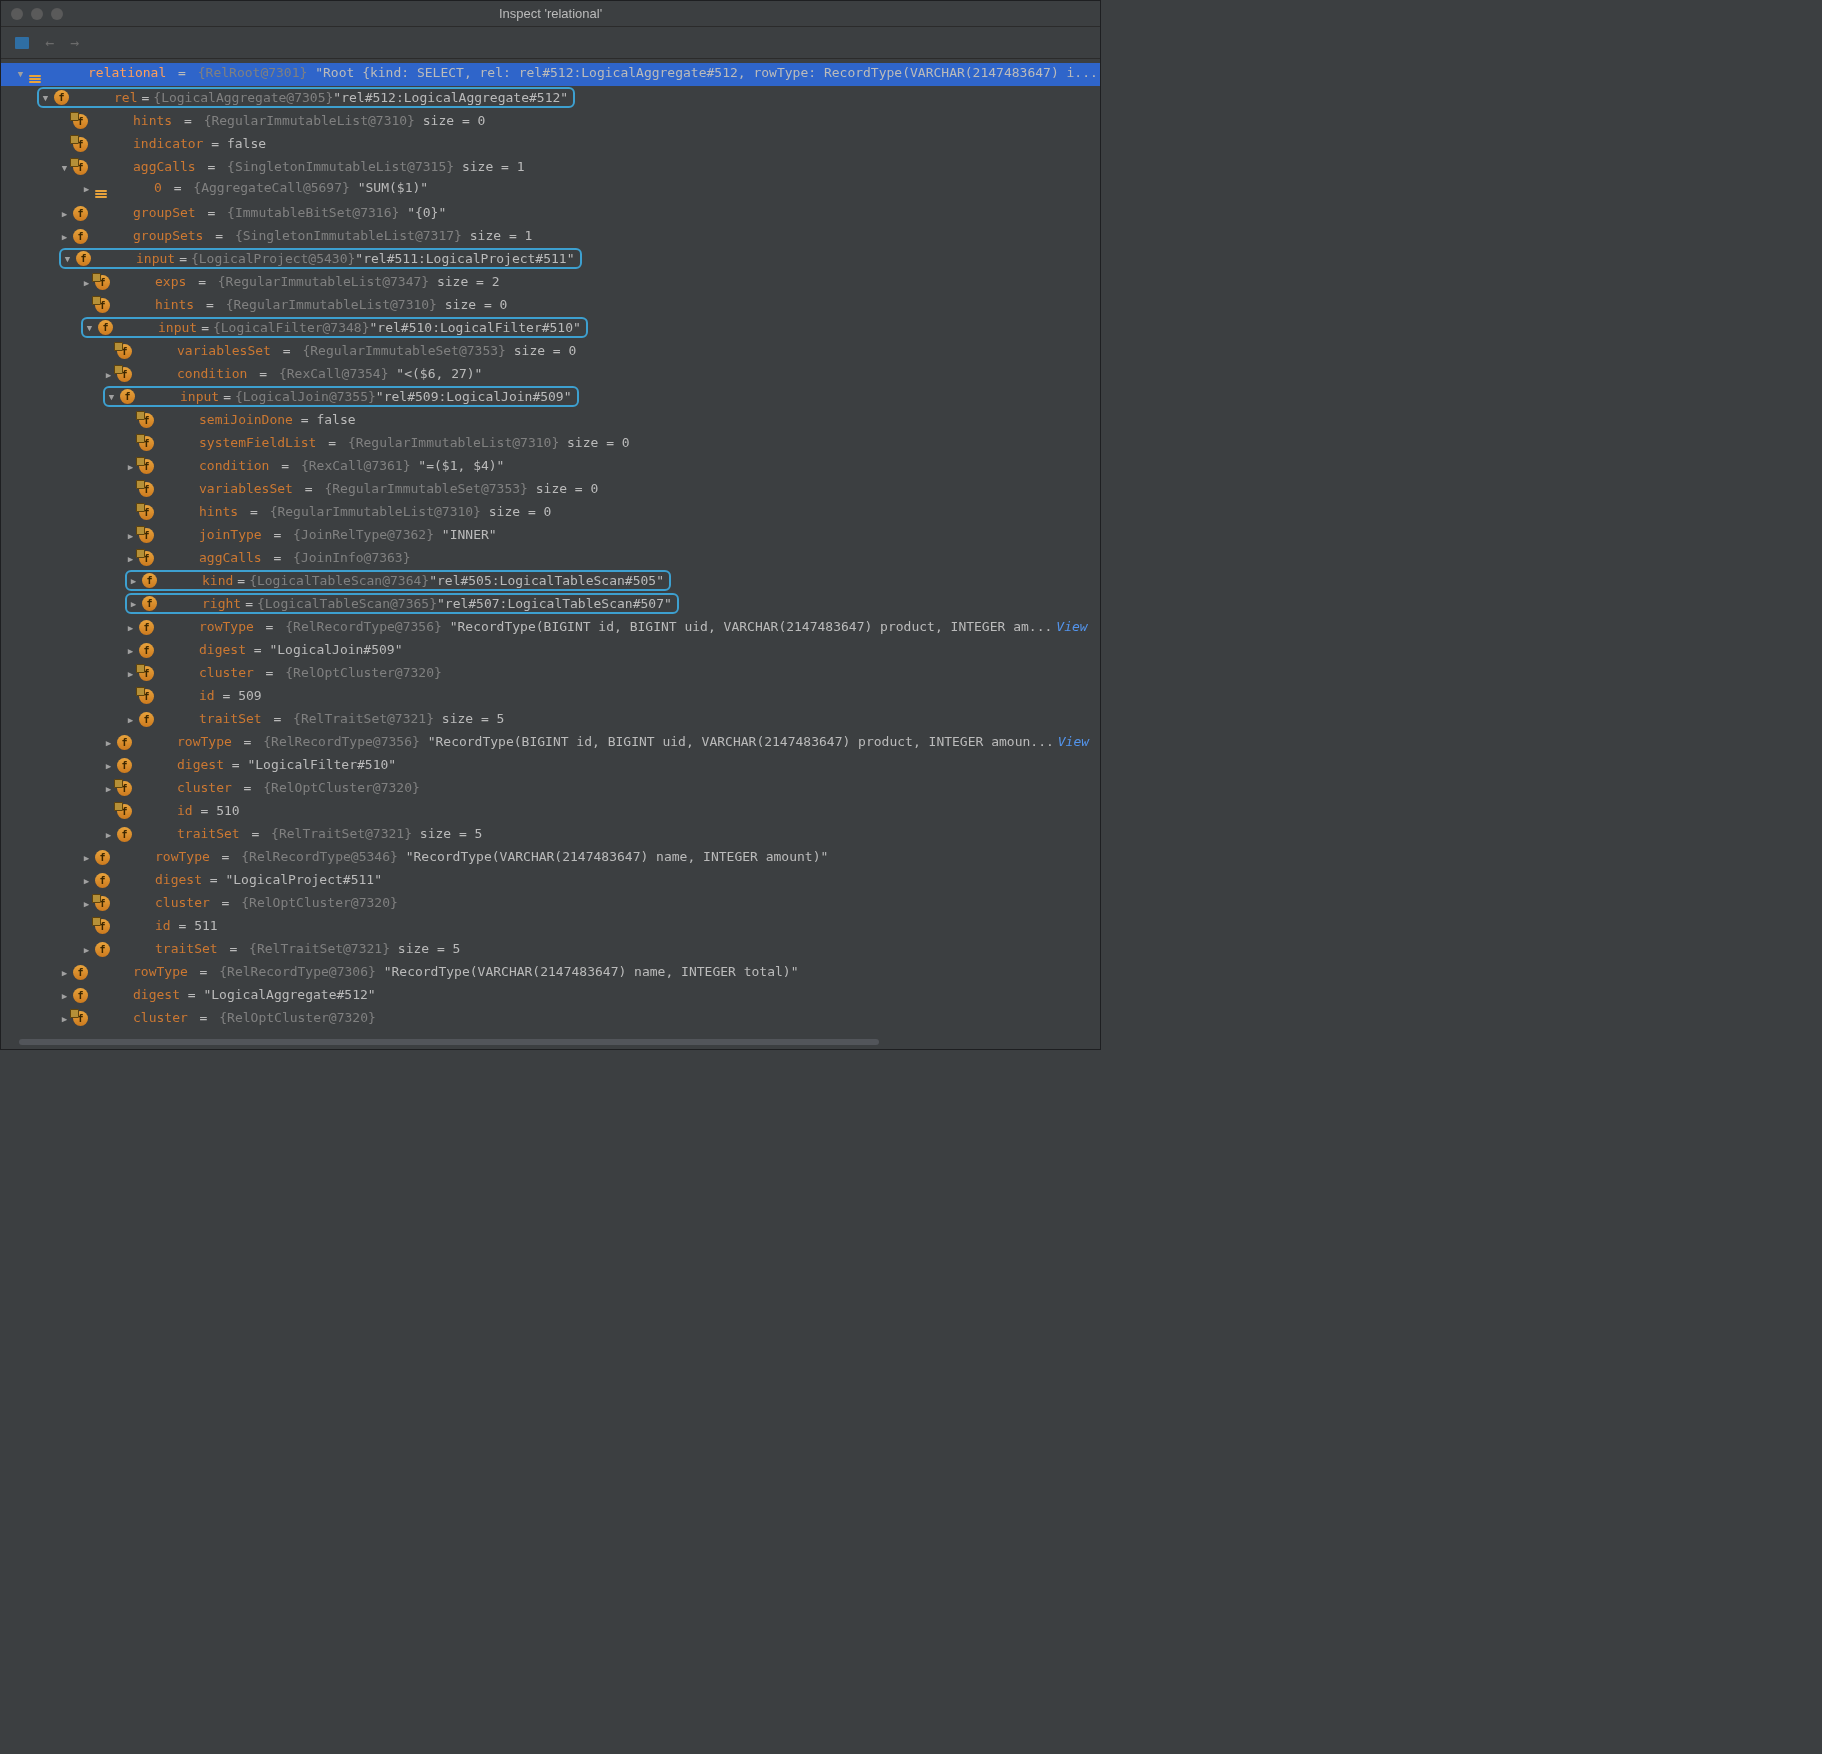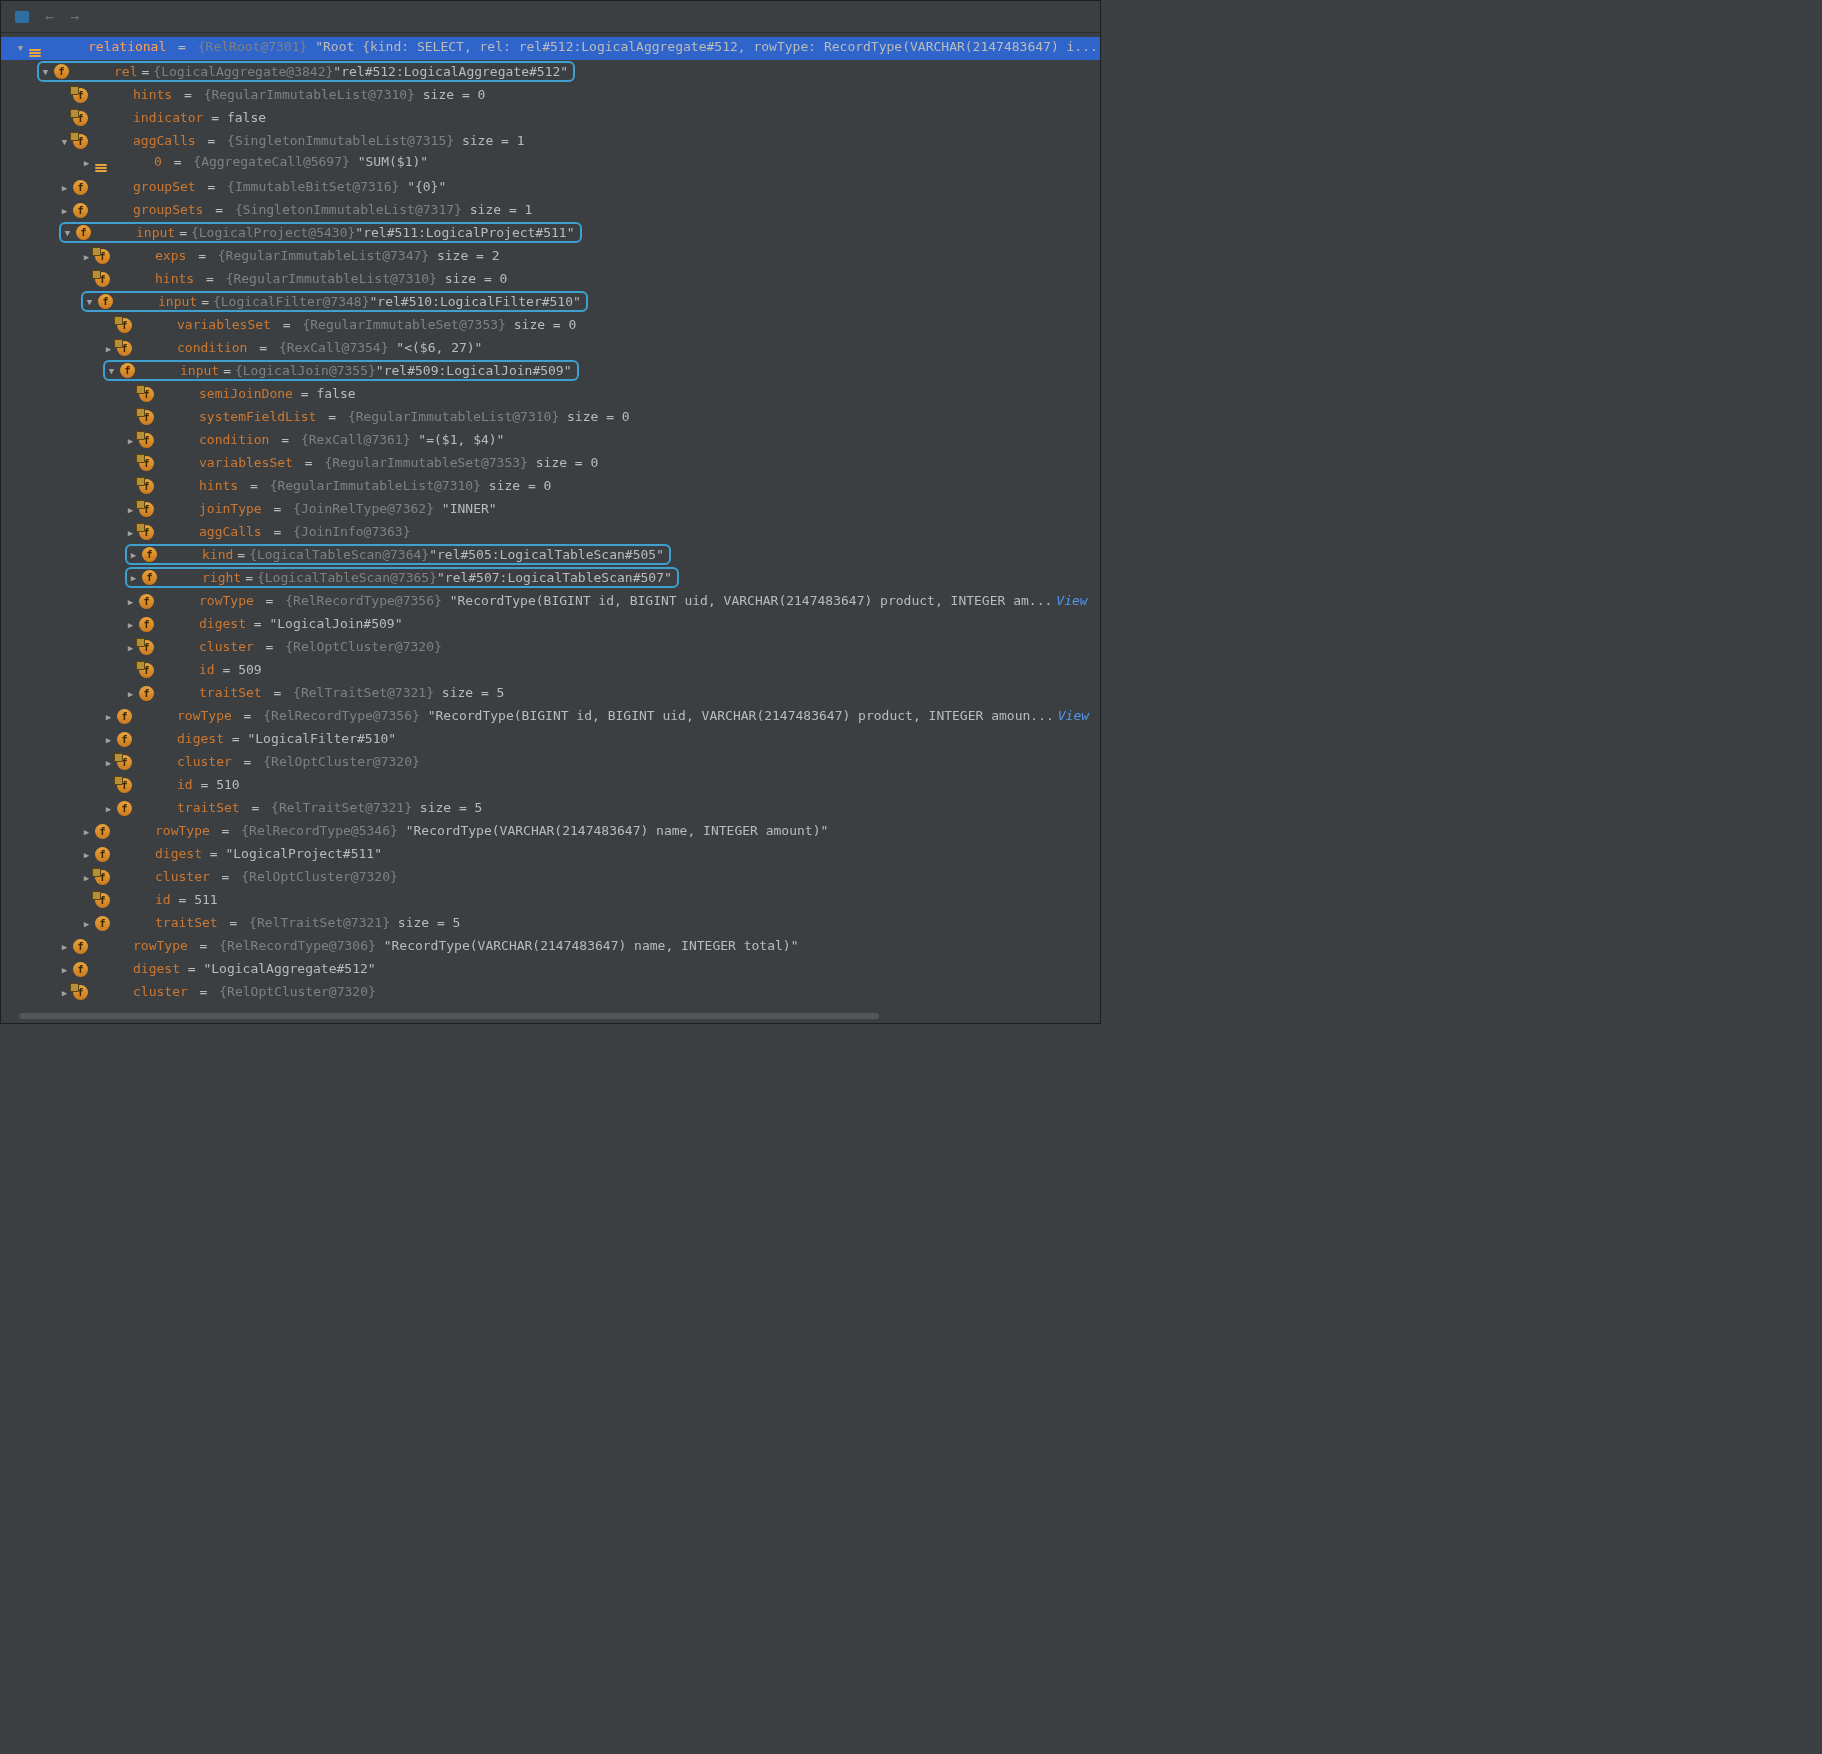--- a/index.html
+++ b/index.html
@@ -62,20 +62,28 @@
   .str { color: #bbbbbb; }
   .view { color: #5394ec; margin-left: 4px; cursor: pointer; font-style: italic; }
   .hl { border: 2px solid #3da0d0; border-radius: 6px; padding: 1px 5px 1px 1px; display: inline-flex; align-items: center; }
   .scrollbar { height: 10px; background: #3c3f41; margin: 0 8px; }
   .thumb { height: 6px; width: 860px; background: #52555a; border-radius: 3px; margin-top: 2px; margin-left: 10px; }
 </style>
 </head>
 <body>
 
 <div class="window">
+  <div class="titlebar">
+    <div class="traffic-lights">
+      <div class="dot"></div>
+      <div class="dot"></div>
+      <div class="dot"></div>
+    </div>
+    <div class="title">Inspect 'relational'</div>
+  </div>
   <div class="toolbar">
     <span class="hdr-icon"></span>
     <span class="arrow">←</span>
     <span class="arrow">→</span>
   </div>
   <div class="tree" id="tree">
       <div class="row selected" style="padding-left: 14px;">
         <span><span class="toggle expanded"></span><span class="icon">
             <span class="obj-icon">
               <span></span>
@@ -86,21 +94,21 @@
         <span class="view">View</span>
       </div>
       <div class="row" style="padding-left: 36px;">
         <span class="hl">
           <span class="toggle expanded"></span>
           <span class="icon">
             <span class="f-icon">f</span>
           </span>
           <span class="key">rel</span>
           <span class="eq"> = </span>
-          <span class="typ">{LogicalAggregate@3842}</span> 
+          <span class="typ">{LogicalAggregate@7305}</span> 
           <span class="str">"rel#512:LogicalAggregate#512"</span>
         </span>
       </div>
       <div class="row" style="padding-left: 58px;">
         <span><span class="toggle"></span><span class="icon">
             <span class="f-icon locked">f</span>
           </span><span class="key">hints</span><span class="eq"> = </span><span class="typ">{RegularImmutableList@7310}</span> <span class="val"> size = 0</span></span>
       </div>
       <div class="row" style="padding-left: 58px;">
         <span><span class="toggle"></span><span class="icon">

